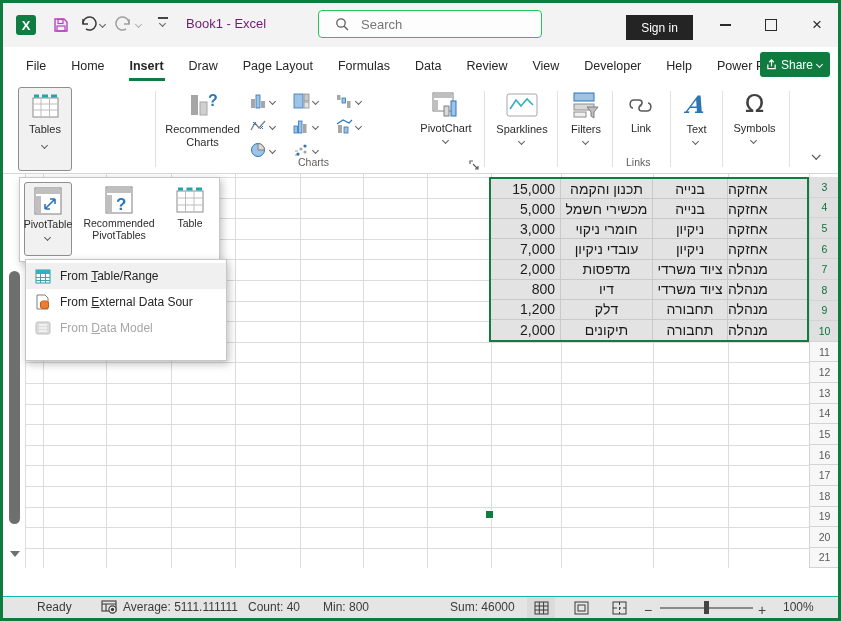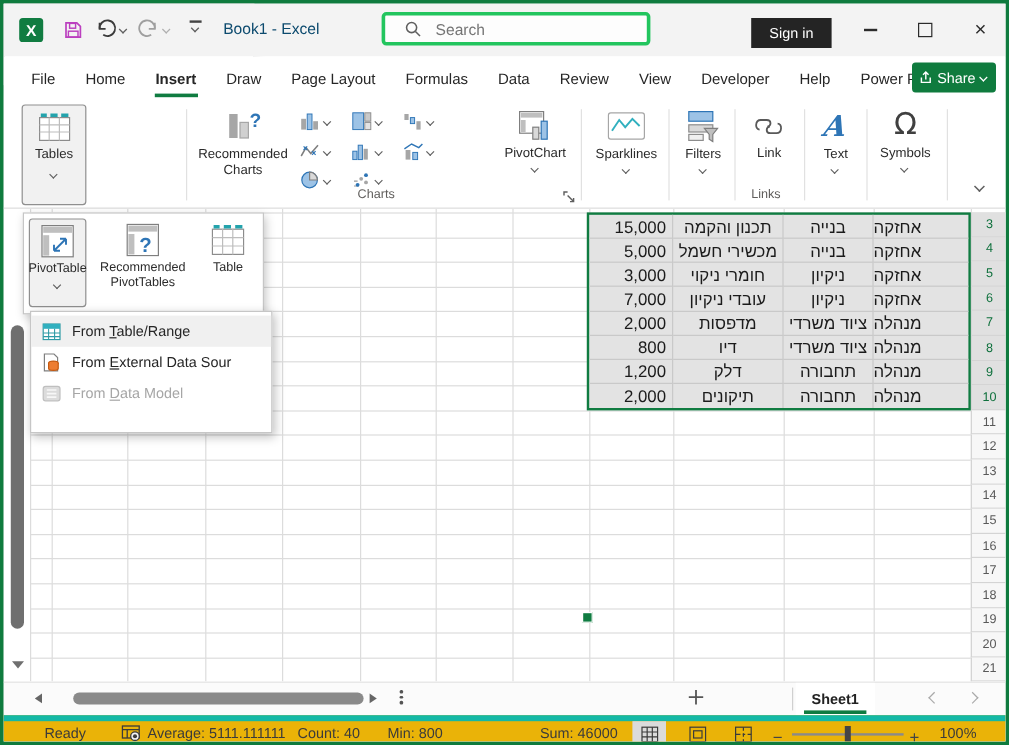--- a/index.html
+++ b/index.html
@@ -7,22 +7,22 @@
        border:3px solid #0F7B3E;box-sizing:border-box;}
   .abs{position:absolute;}
   .row{display:flex;align-items:center;}
 
   
   #titlebar{left:0;top:0;width:835px;height:44px;background:#F3F3F3;}
   .tb-icon{width:20px;height:20px;display:flex;align-items:center;justify-content:center;}
   #excel-logo{left:13px;top:12px;width:20px;height:20px;background:#107C41;border-radius:3px;
       color:#fff;font-weight:bold;font-size:13px;display:flex;align-items:center;justify-content:center;}
   .qat-btn{color:#444;}
-  #doc-title{left:183px;top:13px;font-size:13px;color:#0c4a6e;}
-  #searchbox{left:315px;top:7px;width:224px;height:28px;background:#FDFDFD;border:3px solid #22c55e;
+  #doc-title{left:183px;top:13px;font-size:13px;color:#701a75;}
+  #searchbox{left:315px;top:7px;width:224px;height:28px;background:#FDFDFD;border:1px solid #22c55e;
       border-radius:4px;display:flex;align-items:center;padding-left:16px;box-sizing:border-box;}
   #searchbox input{border:none;outline:none;background:transparent;font-size:13px;color:#5F5F5F;
       font-family:inherit;width:150px;margin-left:10px;}
   #signin{left:623px;top:12px;width:67px;height:25px;background:#242424;color:#fff;font-size:12px;
       display:flex;align-items:center;justify-content:center;}
   .winbtn{top:0;width:44px;height:44px;display:flex;align-items:center;justify-content:center;color:#2b2b2b;}
 
   
   #tabrow{left:0;top:44px;width:835px;height:37px;background:#FFFFFF;display:flex;align-items:center;
       padding-left:22px;gap:23px;box-sizing:border-box;}
@@ -93,21 +93,21 @@
   #sheet-tab{position:absolute;left:660px;top:0px;width:66px;height:27px;background:#fff;
       display:flex;align-items:center;justify-content:center;font-size:12px;font-weight:bold;color:#222;}
   #sheet-tab::after{content:"";position:absolute;left:7px;right:7px;bottom:1px;height:3px;background:#107C41;}
   .navchev{position:absolute;top:8px;width:8px;height:8px;}
   .navchev::before{content:"";position:absolute;width:6px;height:6px;border-right:1.5px solid #A9A9A9;
       border-bottom:1.5px solid #A9A9A9;}
   #nav-prev::before{transform:rotate(135deg);left:2px;top:1px;}
   #nav-next::before{transform:rotate(-45deg);left:0;top:1px;}
 
   
-  #statusbar{left:0;top:593px;width:835px;height:22px;background:#eab308;border-top:5px solid #14b8a6;
+  #statusbar{left:0;top:593px;width:835px;height:22px;background:#e5e5e5;border-top:1px solid #14b8a6;
       box-sizing:border-box;font-size:12px;color:#3B3B3B;}
   .st{position:absolute;top:3px;white-space:nowrap;}
   .viewbtn{position:absolute;top:0px;width:28px;height:21px;display:flex;align-items:center;justify-content:center;}
   .viewbtn.active{background:#DBDBDB;}
   #zoom-track{position:absolute;left:657px;top:10px;width:93px;height:2px;background:#8A8A8A;}
   #zoom-thumb{position:absolute;left:701px;top:4px;width:5px;height:13px;background:#444;}
   .zline{position:absolute;top:5px;color:#444;font-size:14px;}
 </style>
 </head>
 <body>
@@ -505,39 +505,20 @@
       </svg>
       <span><span>From </span><span class="key">D</span><span>ata Model</span></span>
     </div>
   </div>
 
   <div id="tooltip">
     <div class="tt-title">PivotTable from table or range.</div>
     <div class="tt-body">Create a PivotTable using data in a table or range.</div>
   </div>
 
-  <div class="abs" id="tabstrip">
-    <div class="harrow" style="left:26px;border-right:6px solid #666;"></div>
-    <div id="hthumb"></div>
-    <div class="harrow" style="left:305px;border-left:6px solid #666;"></div>
-    <div id="dots3">
-        <i></i>
-        <i></i>
-        <i></i>
-      </div>
-    <div class="abs" style="left:568px;top:3px;">
-      <svg width="18" height="18" viewBox="0 0 18 18">
-          <path d="M9 3 V15 M3 9 H15" stroke="#555" stroke-width="1.5"></path>
-        </svg>
-    </div>
-    <div class="abs" style="left:657px;top:4px;width:1px;height:19px;background:#D0D0D0;"></div>
-    <div id="sheet-tab">Sheet1</div>
-    <div class="navchev" id="nav-prev" style="left:770px;"></div>
-    <div class="navchev" id="nav-next" style="left:804px;"></div>
-  </div>
 
   <div class="abs" id="statusbar">
     <span class="st" style="left:34px;">Ready</span>
     <span class="st" style="left:98px;top:2px;">
       <svg width="16" height="15" viewBox="0 0 16 15">
           <rect x="1" y="2" width="14" height="10" fill="none" stroke="#3b3b3b" stroke-width="1.1"></rect>
           <path d="M1 5 H15 M5 5 V12" stroke="#3b3b3b" stroke-width="1.1"></path>
           <circle cx="11.5" cy="10.5" r="3.6" fill="#F3F3F3" stroke="#3b3b3b" stroke-width="1.1"></circle>
           <circle cx="11.5" cy="10.5" r="1.7" fill="#3b3b3b"></circle>
         </svg>

